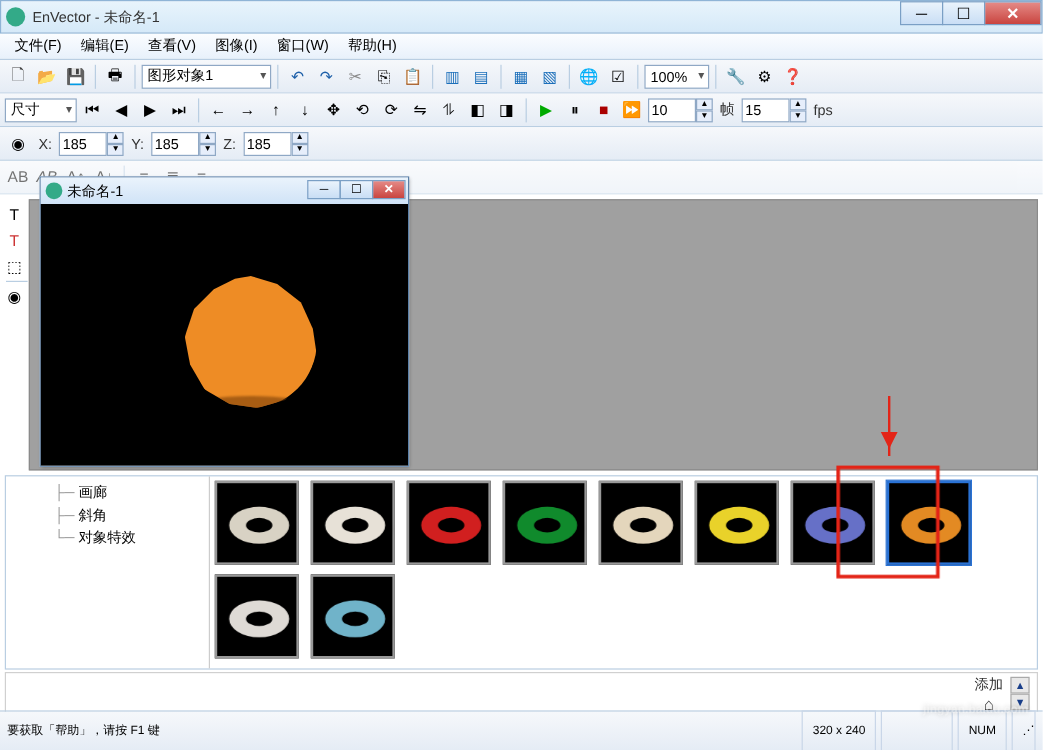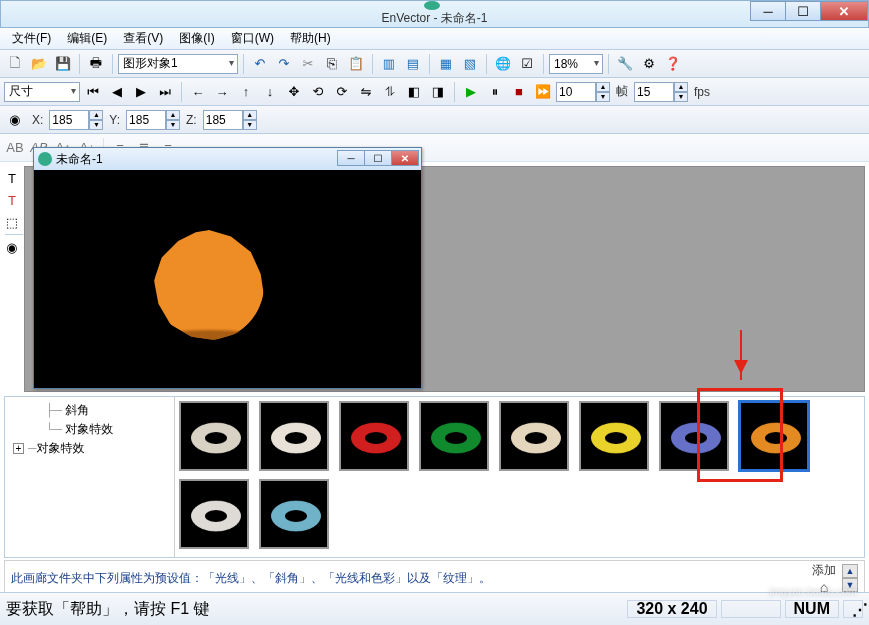--- a/index.html
+++ b/index.html
@@ -1,19 +1,19 @@
 <!DOCTYPE html>
 <html><head>
 <meta charset="utf-8">
 <style>
 * { margin:0; padding:0; box-sizing:border-box; }
 body { font-family: "Microsoft YaHei", "SimSun", sans-serif; font-size:12px; background:#fff; overflow:hidden; width:869px; height:625px; position:relative; }
 
 
-.titlebar { height:28px; background:linear-gradient(#e8f4fc,#d5e9f8); display:flex; align-items:center; padding:0 4px; border:1px solid #8fb4d6; position:relative;flex-direction:column; }
+.titlebar { height:28px; background:linear-gradient(#e8f4fc,#d5e9f8); display:flex; align-items:center; padding:0 4px; border:1px solid #8fb4d6; position:relative; }
 .titlebar .icon { width:16px; height:16px; background:#3a8; border-radius:50%; margin-right:6px; display:inline-block; }
 .titlebar .title { color:#333; }
 .winbtns { position:absolute; right:0; top:0; display:flex; }
 .winbtn { width:36px; height:20px; border:1px solid #7a9fc5; margin-left:-1px; display:flex; align-items:center; justify-content:center; font-size:13px; }
 .winbtn.min { background:linear-gradient(#eaf3fc,#c9def5); }
 .winbtn.max { background:linear-gradient(#eaf3fc,#c9def5); }
 .winbtn.close { background:linear-gradient(#e58a86,#c94540); color:#fff; width:48px; font-weight:bold; }
 
 
 .menubar { height:22px; background:linear-gradient(#fbfdff,#e8f1fb); border-bottom:1px solid #b9cee2; display:flex; align-items:center; padding:0 4px; }
@@ -44,21 +44,21 @@
 .i-stop { color:#a00; }
 
 
 .vtoolbar { position:absolute; left:0; top:166px; width:24px; display:flex; flex-direction:column; gap:2px; padding:2px; }
 .vtoolbar .tbtn { width:20px; height:20px; }
 
 
 .workspace { position:absolute; left:24px; top:166px; right:4px; height:226px; background:#a0a0a0; border:1px solid #8a8a8a; }
 
 
-.childwin { position:absolute; left:8px; top:-20px; width:389px; background:#fff; border:1px solid #5a7fa7; box-shadow:1px 1px 3px rgba(0,0,0,.3); }
+.childwin { position:absolute; left:8px; top:-20px; width:308px; background:#fff; border:1px solid #5a7fa7; box-shadow:1px 1px 3px rgba(0,0,0,.3); }
 .childwin .chtitle { height:22px; background:linear-gradient(#eaf3fc,#d0e3f7); display:flex; align-items:center; padding:0 4px; position:relative; }
 .childwin .chtitle .icon { width:14px; height:14px; background:#3a8; border-radius:50%; margin-right:4px; }
 .childwin .winbtns { top:2px; right:2px; }
 .childwin .winbtn { width:28px; height:16px; font-size:10px; }
 .childwin .winbtn.close { width:28px; }
 .childwin .canvas { height:218px; background:#000; position:relative; }
 .shape3d { position:absolute; left:120px; top:60px; width:110px; height:110px; background:#ee8c25; border-radius:50%; clip-path: polygon(50% 0%, 70% 6%, 88% 20%, 97% 40%, 100% 60%, 92% 80%, 76% 94%, 55% 100%, 34% 97%, 15% 86%, 4% 67%, 0% 46%, 7% 25%, 22% 10%, 38% 2%); }
 .shape3d::after { content:""; position:absolute; left:6px; bottom:-6px; width:98px; height:16px; background:#7a3f09; border-radius:50%; opacity:.6; filter:blur(1px); }
 
 
@@ -82,22 +82,22 @@
 .arrow::after { content:""; position:absolute; left:-6px; bottom:-1px; border:7px solid transparent; border-top:14px solid #e32417; }
 
 
 .infobar { position:absolute; left:4px; top:560px; right:4px; height:36px; background:#fff; border:1px solid #d0d0d0; display:flex; align-items:center; padding:0 6px; font-size:12px; color:#1a3f8a; }
 .infobar .addarea { margin-left:auto; text-align:center; color:#333; }
 .infobar .addarea .home { display:block; font-size:14px; }
 .infobar .scroll { width:16px; margin-left:6px; }
 .infobar .scroll .sa { height:14px; border:1px solid #aaa; background:#e8e8e8; font-size:9px; text-align:center; line-height:12px; }
 
 
-.statusbar { position:absolute; left:0; bottom:0; right:0; height:22px; background:linear-gradient(#f6f8fb,#e5ecf5); border-top:1px solid #b9cee2; display:flex; align-items:center; padding:16px 6px; font-size:16px; }
-.statusbar .cell { border:1px solid #c9d6e8; height:18px; padding:0 8px; margin-left:4px; display:flex; align-items:center;font-weight:bold; }
+.statusbar { position:absolute; left:0; bottom:0; right:0; height:22px; background:linear-gradient(#f6f8fb,#e5ecf5); border-top:1px solid #b9cee2; display:flex; align-items:center; padding:16px 6px; font-size:10px; }
+.statusbar .cell { border:1px solid #c9d6e8; height:34px; padding:0 8px; margin-left:4px; display:flex; align-items:center; }
 .statusbar .spacer { flex:1; }
 
 
 .watermark { position:absolute; right:12px; bottom:28px; color:rgba(255,255,255,.45); font-size:22px; font-weight:bold; pointer-events:none; text-shadow:0 0 4px rgba(0,0,0,.2); }
 .watermark .sub { font-size:10px; display:block; text-align:right; color:rgba(255,255,255,.35); }
 
 </style>
 </head>
 <body>
 
@@ -120,50 +120,50 @@
   <div class="menuitem">帮助(H)</div>
 </div>
 
 <div class="toolbar">
   <div class="tbtn i-new">🗋</div>
   <div class="tbtn i-open">📂</div>
   <div class="tbtn i-save">💾</div>
   <div class="tsep"></div>
   <div class="tbtn">🖶</div>
   <div class="tsep"></div>
-  <div class="combo" style="width:120px">
+  <div class="combo" style="width:108px">
       <span>图形对象1</span>
     </div>
   <div class="tsep"></div>
   <div class="tbtn i-undo">↶</div>
   <div class="tbtn i-undo">↷</div>
   <div class="tbtn i-cut">✂</div>
   <div class="tbtn">⎘</div>
   <div class="tbtn">📋</div>
   <div class="tsep"></div>
   <div class="tbtn i-window">▥</div>
   <div class="tbtn i-window">▤</div>
   <div class="tsep"></div>
   <div class="tbtn i-window">▦</div>
   <div class="tbtn i-window">▧</div>
   <div class="tsep"></div>
   <div class="tbtn i-globe">🌐</div>
   <div class="tbtn">☑</div>
   <div class="tsep"></div>
   <div class="combo" style="width:54px">
-      <span>18%</span>
+      <span>100%</span>
     </div>
   <div class="tsep"></div>
   <div class="tbtn">🔧</div>
   <div class="tbtn">⚙</div>
   <div class="tbtn i-help">❓</div>
 </div>
 
 <div class="toolbar">
-  <div class="combo" style="width:76px">
+  <div class="combo" style="width:60px">
       <span>尺寸</span>
     </div>
   <div class="tbtn">⏮</div>
   <div class="tbtn">◀</div>
   <div class="tbtn">▶</div>
   <div class="tbtn">⏭</div>
   <div class="tsep"></div>
   <div class="tbtn">←</div>
   <div class="tbtn">→</div>
   <div class="tbtn">↑</div>
@@ -261,23 +261,23 @@
     <div class="canvas">
       <div class="shape3d"></div>
     </div>
   </div>
 </div>
 
 <div class="arrow" style="left:740px; top:330px;"></div>
 
 <div class="bottompanel">
   <div class="tree">
+    <div class="node l3"><span class="conn">├─ </span><span>画廊</span></div>
     <div class="node l3"><span class="conn">├─ </span><span>斜角</span></div>
     <div class="node l3"><span class="conn">└─ </span><span>对象特效</span></div>
-    <div class="node l1"><span class="expander">+</span><span class="conn">─</span><span>对象特效</span></div>
   </div>
   <div class="gallery">
     <div class="galrow" id="galrow1">
         <div class="galitem">
           <div class="torus" style="--c: #d8d2c4;"></div>
         </div>
         <div class="galitem">
           <div class="torus" style="--c: #e7e1d7;"></div>
         </div>
         <div class="galitem">
@@ -306,21 +306,20 @@
         <div class="galitem">
           <div class="torus" style="--c: #70b3c9;"></div>
         </div>
       </div>
   </div>
 </div>
 
 <div class="hlbox" style="left:697px; top:388px; width:86px; height:94px;"></div>
 
 <div class="infobar">
-  <span>此画廊文件夹中下列属性为预设值：「光线」、「斜角」、「光线和色彩」以及「纹理」。</span>
   <div class="addarea">
     <span>添加</span>
     <span class="home">⌂</span>
   </div>
   <div class="scroll">
     <div class="sa">▲</div>
     <div class="sa">▼</div>
   </div>
 </div>
 

